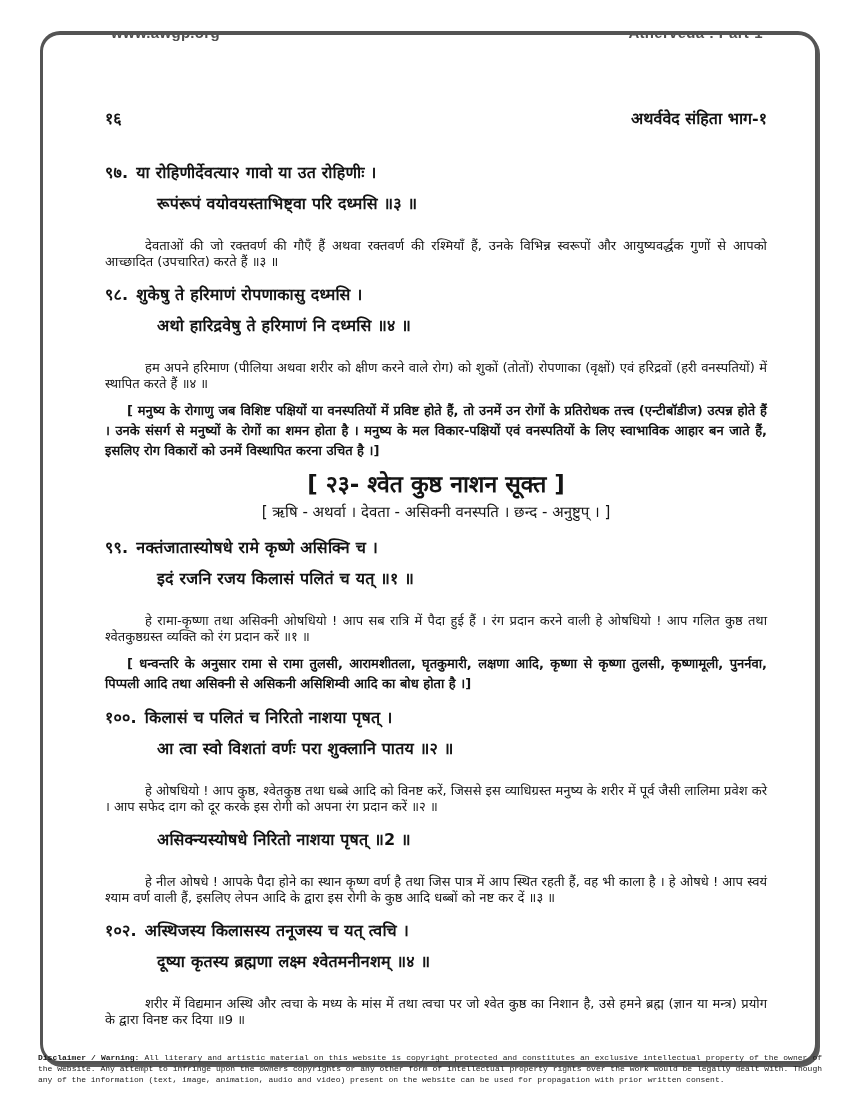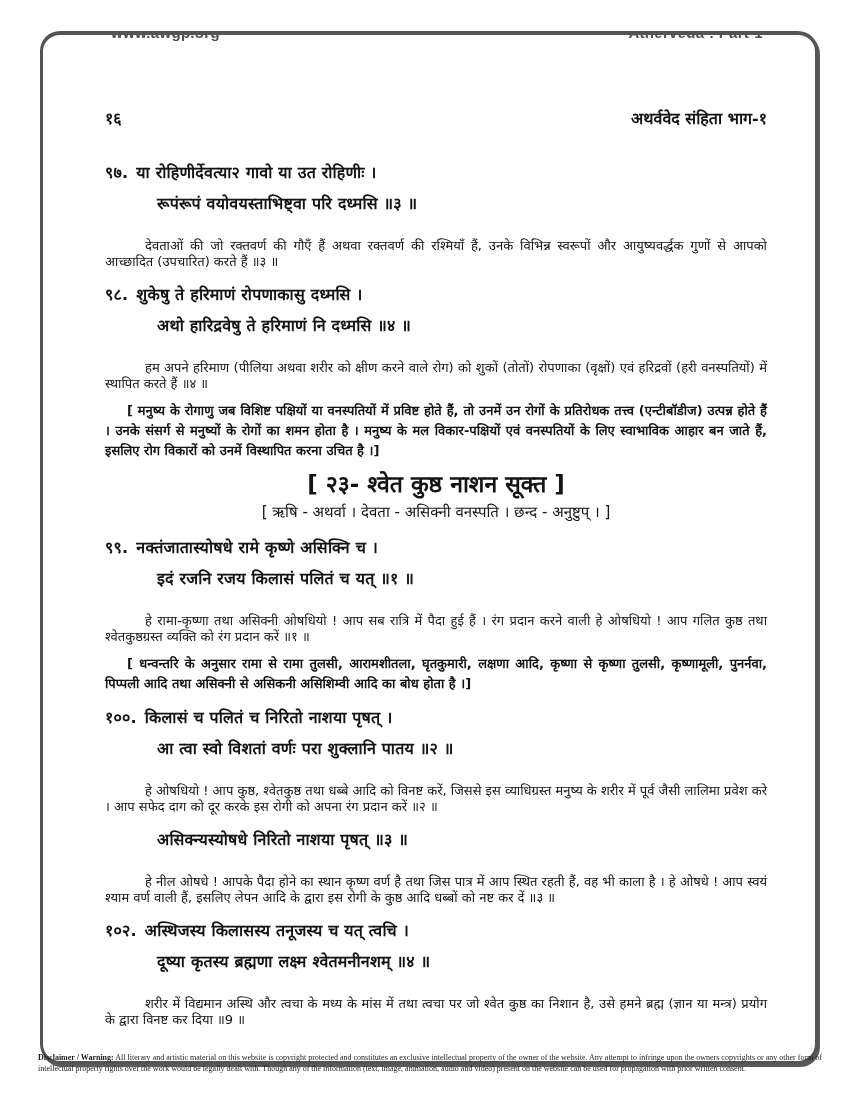--- a/index.html
+++ b/index.html
@@ -41,21 +41,21 @@
     font-size:13px; font-weight:bold; line-height:20px; text-align:justify;
     text-indent:22px; margin-bottom:8px;
   }
 
   .sukta-title { text-align:center; font-weight:bold; font-size:23px; line-height:30px; margin:4px 0 3px; }
   .sukta-meta  { text-align:center; font-size:15px; line-height:20px; margin-bottom:10px; }
 
   .footer {
     position:absolute; left:38px; right:36px; top:1052px;
     font-size:8px; line-height:11px; text-align:justify; color:#1a1a1a;
-    font-family:Liberation Serif, serif;
+    font-family:Liberation Mono, monospace;
   }
   .footer b { font-weight:bold; }
 </style>
 </head>
 <body>
 
 <div class="sheet">
   <span class="edge-label left">www.awgp.org</span>
   <span class="edge-label right">Atherveda : Part-1</span>
 
@@ -87,21 +87,21 @@
     <div class="note">[ धन्वन्तरि के अनुसार रामा से रामा तुलसी, आरामशीतला, घृतकुमारी, लक्षणा आदि, कृष्णा से कृष्णा तुलसी, कृष्णामूली, पुनर्नवा, पिप्पली आदि तथा असिक्नी से असिकनी असिशिम्वी आदि का बोध होता है ।]</div>
   </div>
 
   <div class="verse">
     <div class="vline"><span class="vnum">१००.</span><span>किलासं च पलितं च निरितो नाशया पृषत् ।</span></div>
     <div class="vline vline2">आ त्वा स्वो विशतां वर्णः परा शुक्लानि पातय ॥२ ॥</div>
     <div class="expl">हे ओषधियो ! आप कुष्ठ, श्वेतकुष्ठ तथा धब्बे आदि को विनष्ट करें, जिससे इस व्याधिग्रस्त मनुष्य के शरीर में पूर्व जैसी लालिमा प्रवेश करे । आप सफेद दाग को दूर करके इस रोगी को अपना रंग प्रदान करें ॥२ ॥</div>
   </div>
 
   <div class="verse">
-    <div class="vline vline2">असिक्न्यस्योषधे निरितो नाशया पृषत् ॥३ ॥</div>
+    <div class="vline vline2">असिक्न्यस्योषधे निरितो नाशया पृषत् ॥2 ॥</div>
     <div class="expl">हे नील ओषधे ! आपके पैदा होने का स्थान कृष्ण वर्ण है तथा जिस पात्र में आप स्थित रहती हैं, वह भी काला है । हे ओषधे ! आप स्वयं श्याम वर्ण वाली हैं, इसलिए लेपन आदि के द्वारा इस रोगी के कुष्ठ आदि धब्बों को नष्ट कर दें ॥३ ॥</div>
   </div>
 
   <div class="verse">
     <div class="vline"><span class="vnum">१०२.</span><span>अस्थिजस्य किलासस्य तनूजस्य च यत् त्वचि ।</span></div>
     <div class="vline vline2">दूष्या कृतस्य ब्रह्मणा लक्ष्म श्वेतमनीनशम् ॥४ ॥</div>
     <div class="expl">शरीर में विद्यमान अस्थि और त्वचा के मध्य के  मांस में तथा त्वचा पर जो श्वेत कुष्ठ का निशान है, उसे हमने ब्रह्म (ज्ञान या मन्त्र) प्रयोग के द्वारा विनष्ट कर दिया ॥9 ॥</div>
   </div>
 </div>
 

